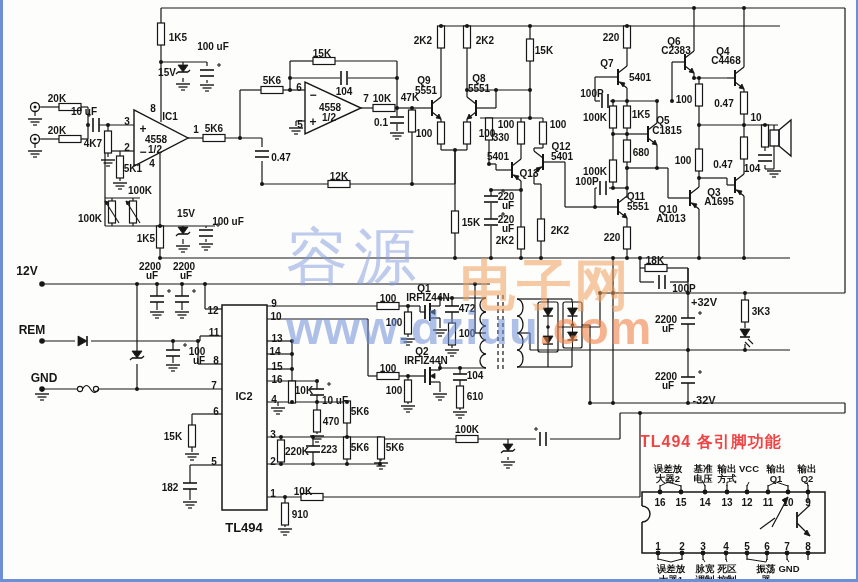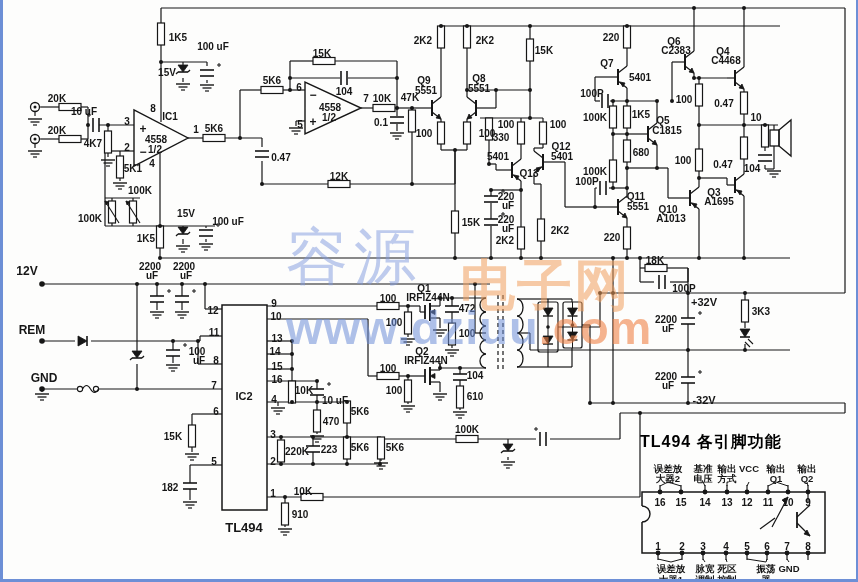--- a/index.html
+++ b/index.html
@@ -11,21 +11,21 @@
   .edge-l{left:0;top:0;width:3px;height:582px;}
   .edge-b{left:0;bottom:0;width:858px;height:3px;}
   .edge-r{right:0;top:0;width:2px;height:582px;}
   .wm{position:absolute;z-index:4;pointer-events:none;line-height:1;white-space:nowrap;}
   .wm-brand{left:286px;top:226px;font-size:62px;font-weight:normal;color:rgba(128,153,222,0.50);letter-spacing:6px;}
   .wm-suffix{left:460px;top:258px;font-size:55px;font-weight:bold;color:rgba(241,158,92,0.55);letter-spacing:2px;}
   .wm-url{left:286px;top:304px;font-size:47px;font-weight:bold;letter-spacing:1px;}
   .wm-url .u1{color:rgba(110,142,215,0.55);}
   .wm-url .u2{color:rgba(240,130,70,0.60);text-align:center;}
   .pin-title{position:absolute;left:640px;top:432px;width:200px;font-size:16px;font-weight:bold;
-             color:#000000;z-index:3;letter-spacing:1px;}
+             color:#ef4444;z-index:3;letter-spacing:1px;}
 </style>
 </head>
 <body>
 
 <div id="screen">
   <svg id="cv" width="858" height="582" viewBox="0 0 858 582">
       <line x1="161" y1="8" x2="845" y2="8" stroke="#161616" stroke-width="1.2"></line>
       <line x1="441" y1="26" x2="780" y2="26" stroke="#161616" stroke-width="1.2"></line>
       <line x1="845" y1="8" x2="845" y2="293" stroke="#161616" stroke-width="1.2"></line>
       <line x1="161" y1="8" x2="161" y2="23" stroke="#161616" stroke-width="1.2"></line>

